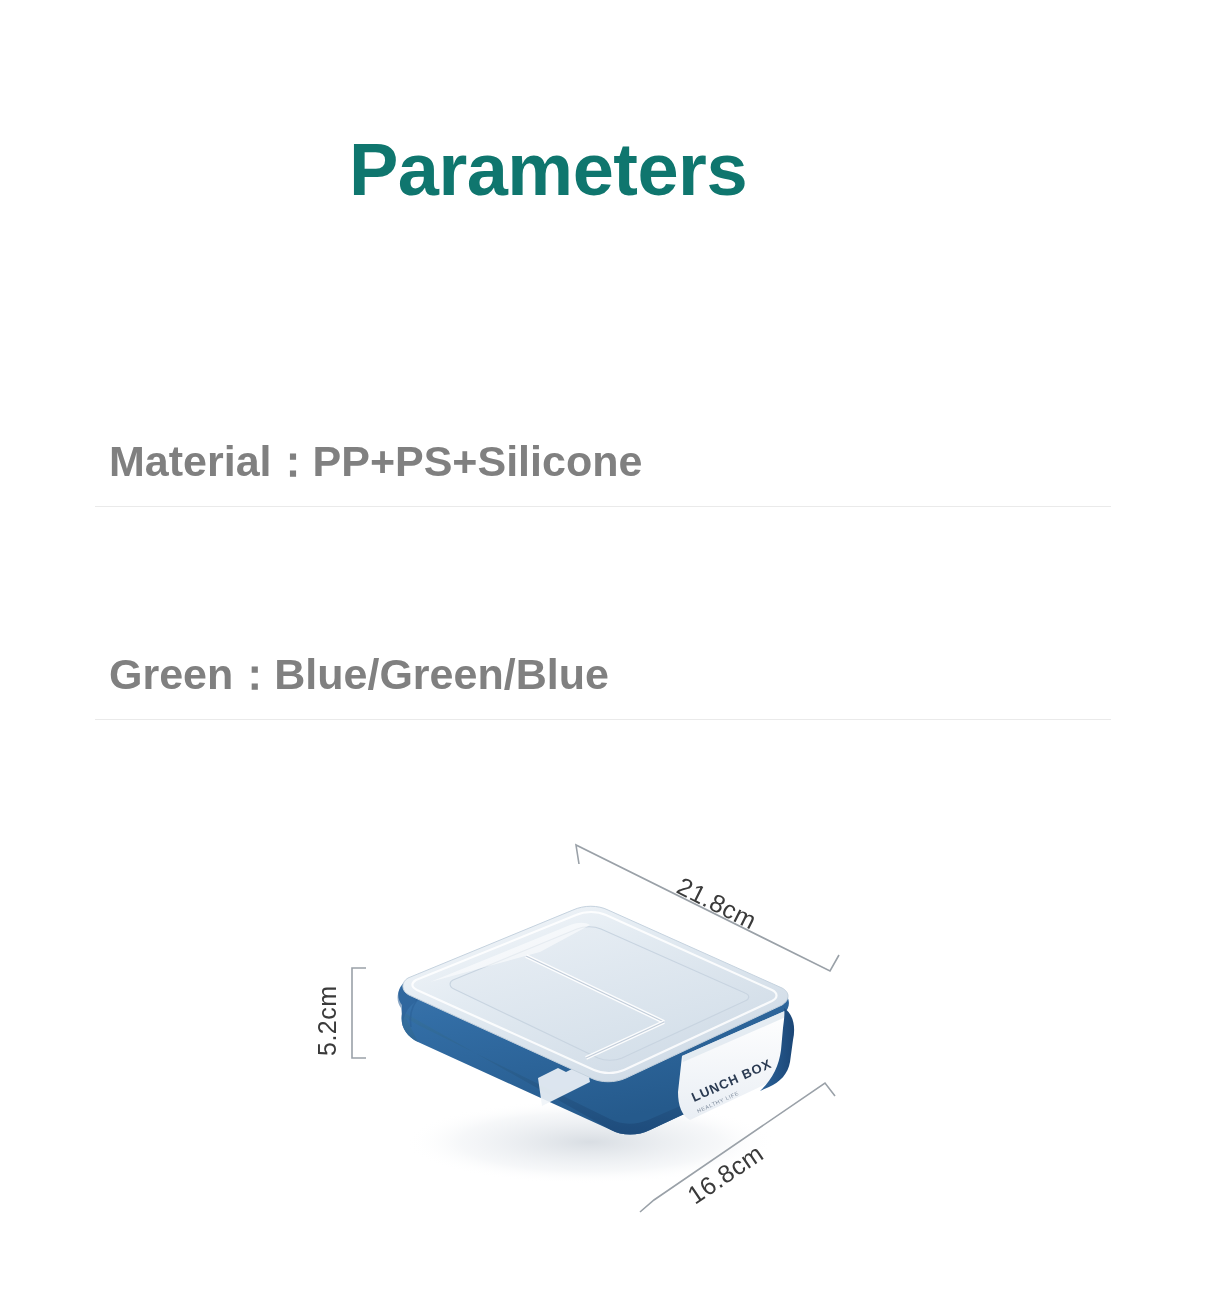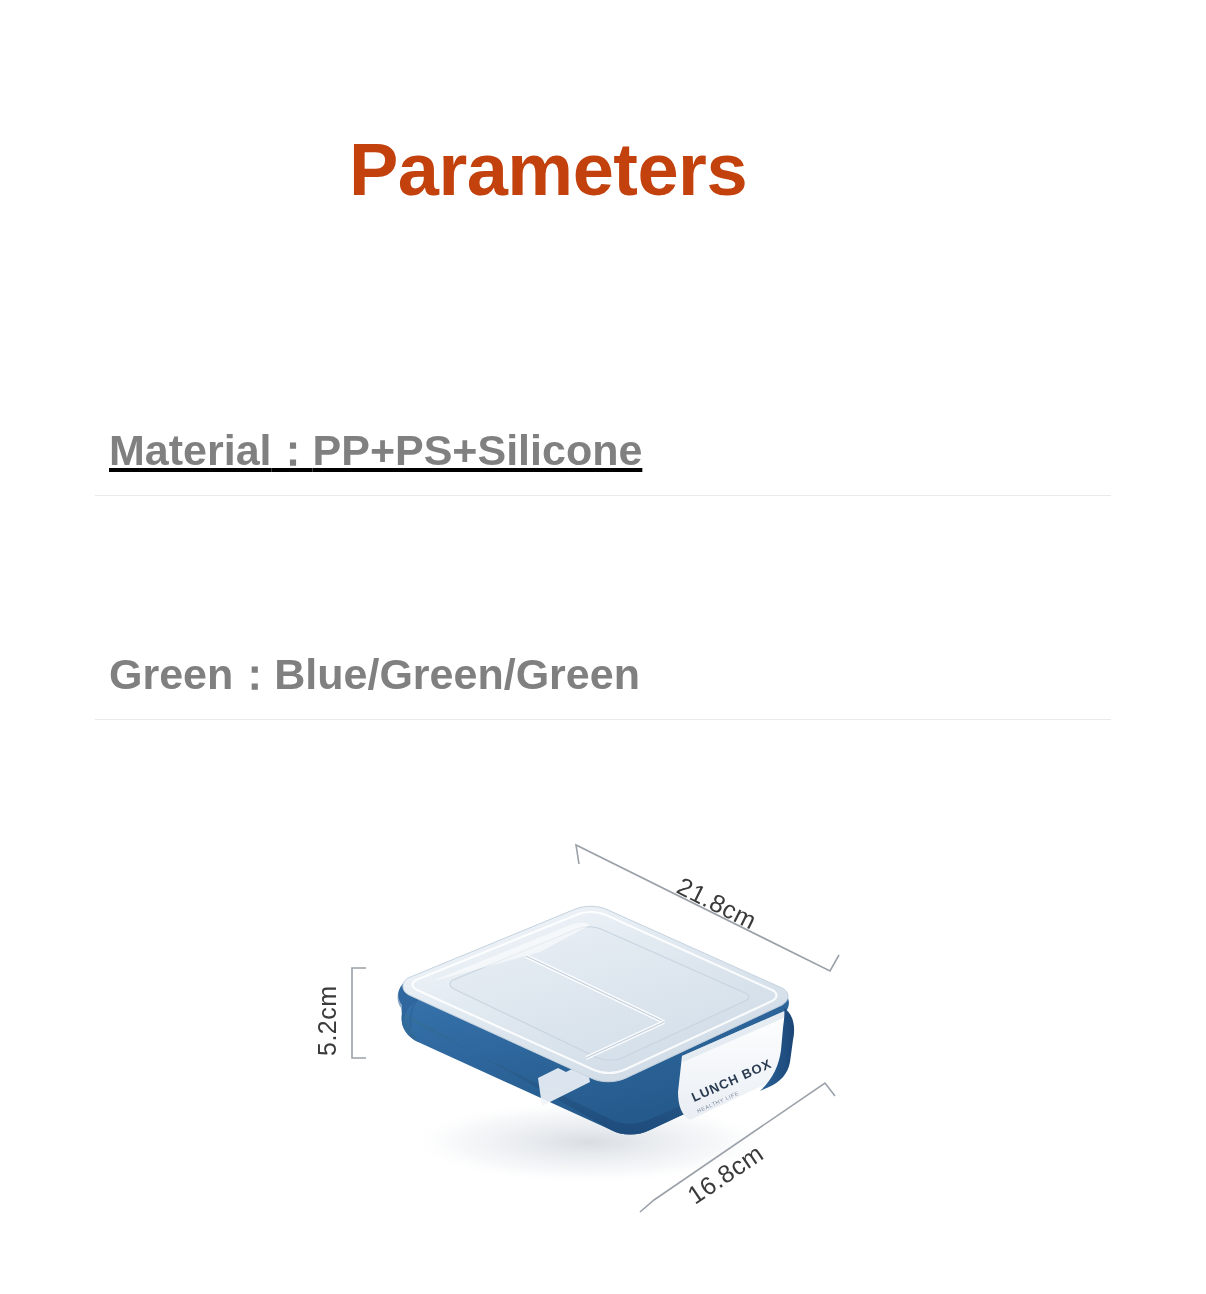--- a/index.html
+++ b/index.html
@@ -24,31 +24,31 @@
   
   .page-title {
     position: absolute;
     left: 0;
     top: 133px;
     width: 1096px;
     text-align: center;
     font-size: 74px;
     font-weight: bold;
     letter-spacing: -0.5px;
-    color: #c2410c;
+    color: #0f766e;
     line-height: 1.0;
   }
 
   
   .spec-row {
     position: absolute;
     left: 95px;
     width: 1016px;
   }
-  .spec-row.row-0 { top: 424px; text-decoration: underline; }
+  .spec-row.row-0 { top: 435px; }
   .spec-row.row-1 { top: 648px; }
 
   .spec-line {
     font-size: 43px;
     font-weight: bold;
     color: #808080;
     line-height: 1.25;
     white-space: nowrap;
     letter-spacing: 0px;
     padding-left: 14px;
@@ -107,21 +107,21 @@
 
   <div class="spec-row row-0">
     <div class="spec-line">
       <span class="spec-label">Material</span><span class="spec-colon">：</span><span class="spec-value">PP+PS+Silicone</span>
     </div>
     <div class="spec-divider"></div>
   </div>
 
   <div class="spec-row row-1">
     <div class="spec-line">
-      <span class="spec-label">Green</span><span class="spec-colon">：</span><span class="spec-value">Blue/Green/Green</span>
+      <span class="spec-label">Green</span><span class="spec-colon">：</span><span class="spec-value">Blue/Green/Blue</span>
     </div>
     <div class="spec-divider"></div>
   </div>
 
   <div class="product-figure">
     <svg viewBox="0 0 580 420" xmlns="http://www.w3.org/2000/svg">
       <defs>
         <linearGradient id="bodyGrad" x1="0" y1="0" x2="0.35" y2="1">
           <stop offset="0%" stop-color="#4c7fb3"></stop>
           <stop offset="45%" stop-color="#336ea6"></stop>

